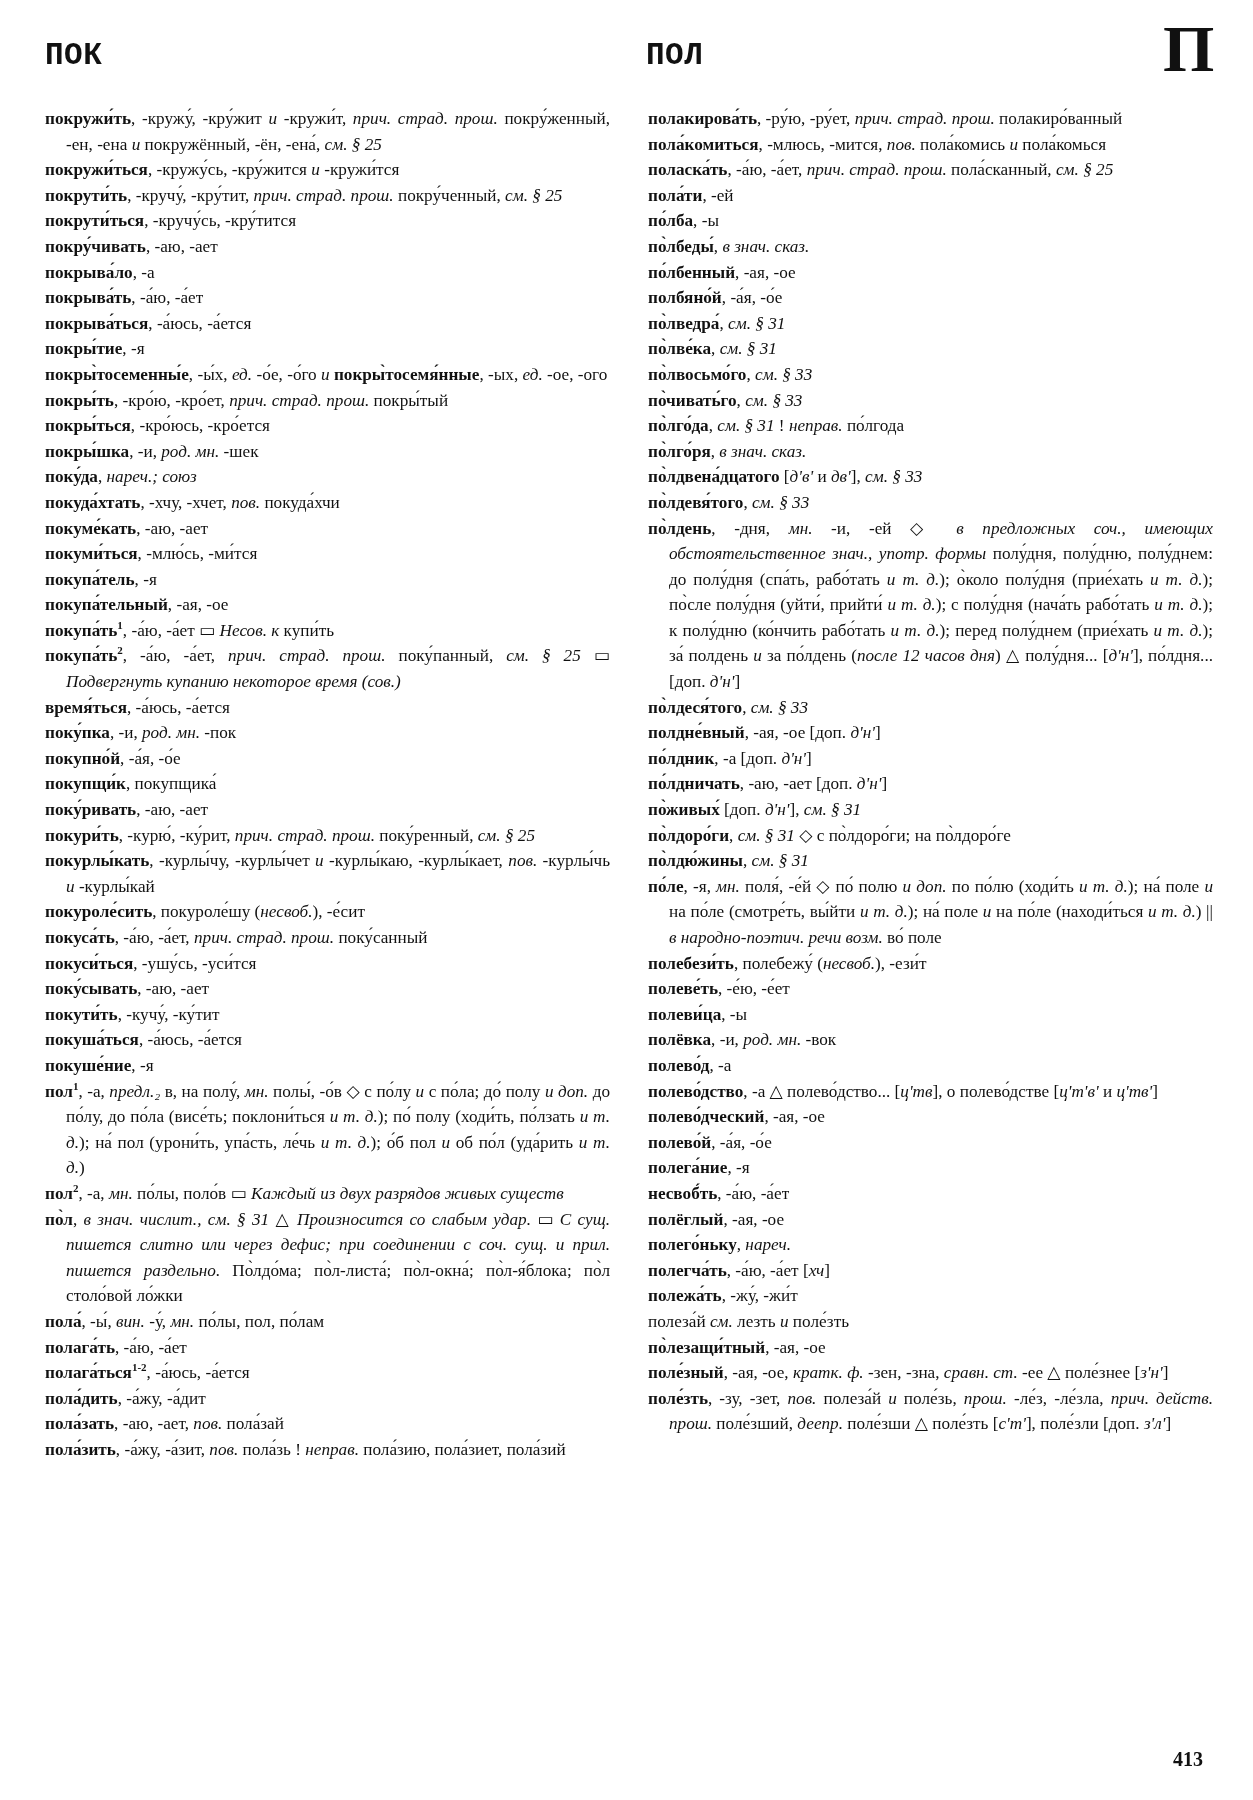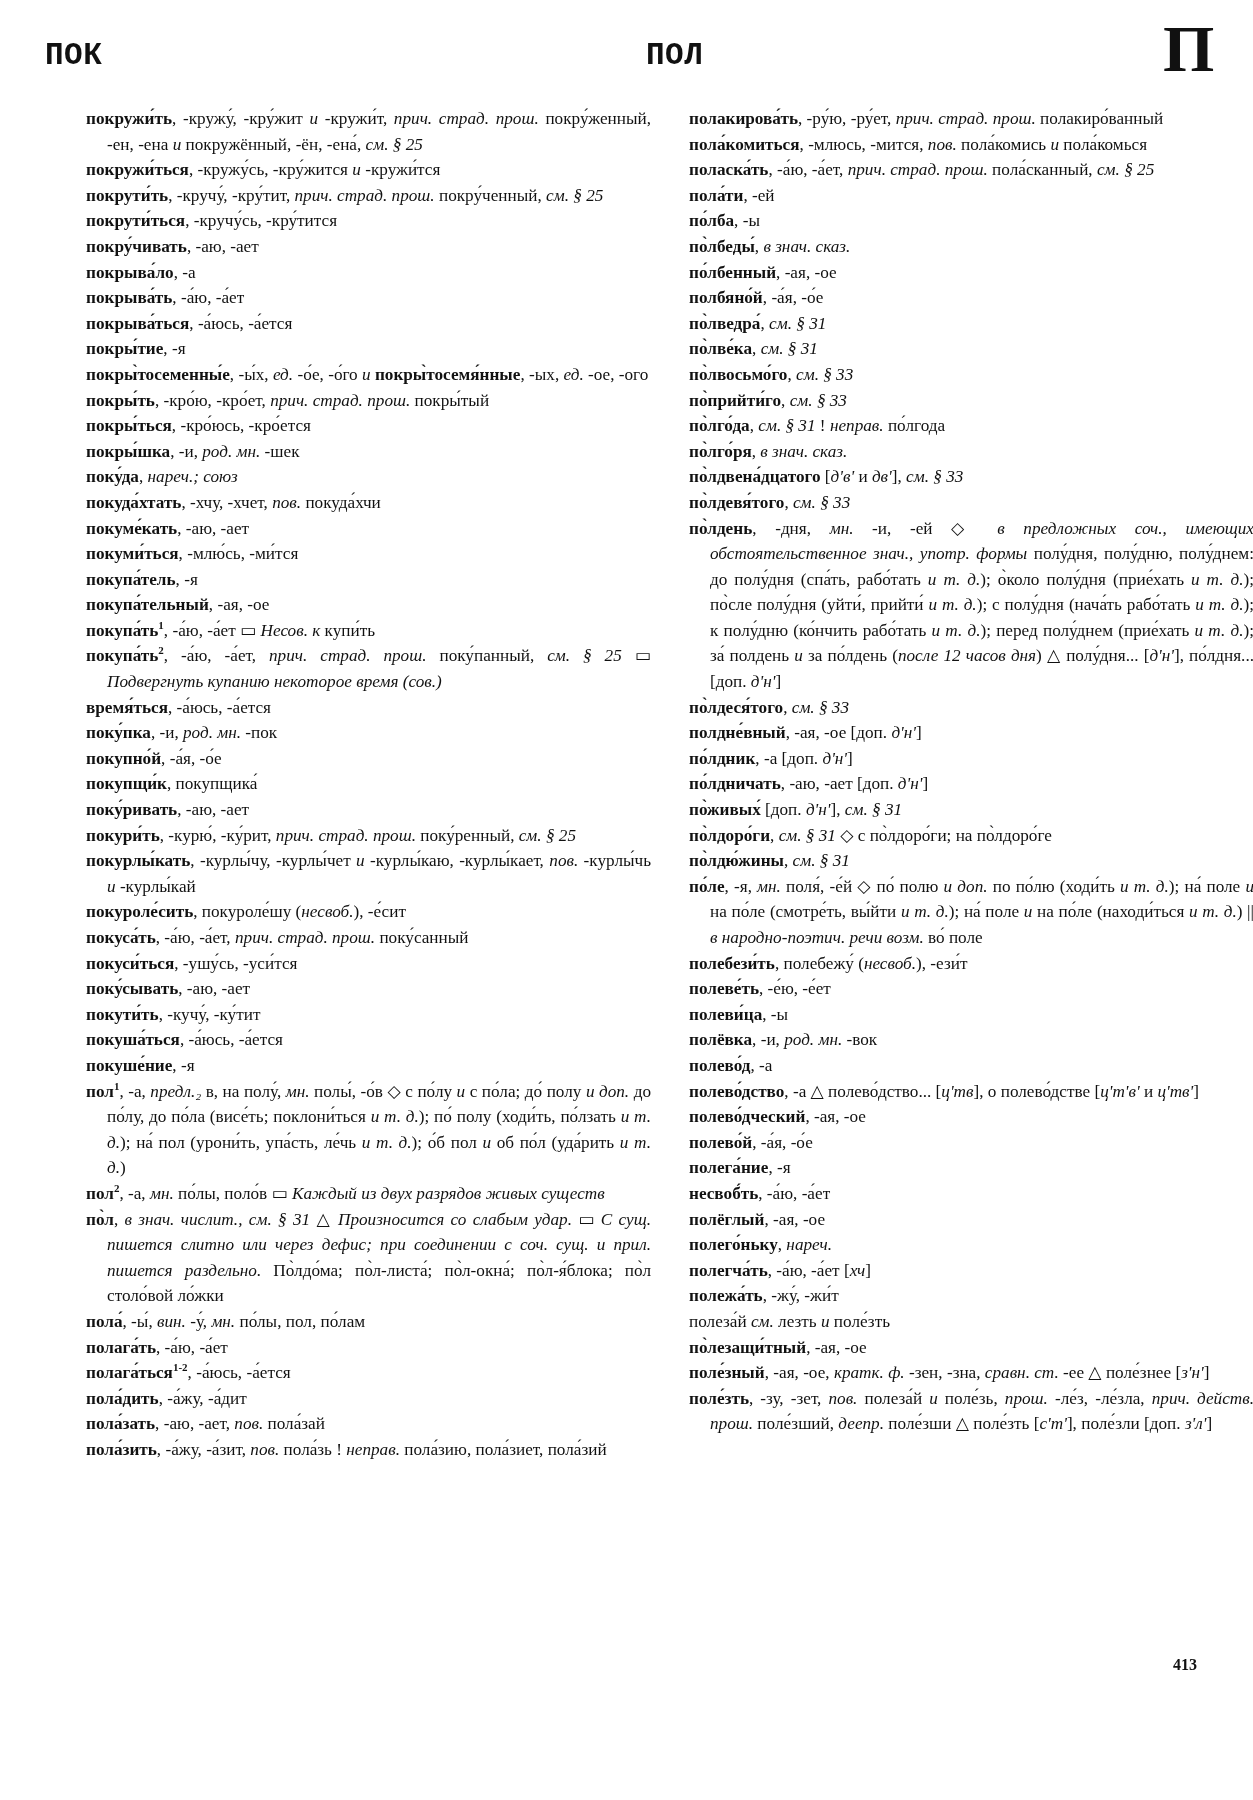--- a/index.html
+++ b/index.html
@@ -13,30 +13,30 @@
     font-family: Liberation Mono, monospace;
   }
   #head-left { left: 45px; }
   #head-right { left: 646px; }
   #letter-mark {
     position: absolute; top: 16px; left: 1163px; font-weight: bold;
     font-size: 66px; line-height: 1;
   }
   .column {
     position: absolute; top: 106px; width: 565px;
-    font-size: 17.2px; line-height: 25.6px; text-align: justify; margin-left: 41px;
+    font-size: 17.2px; line-height: 25.6px; text-align: justify;
   }
   #col-left { left: 45px; }
   #col-right { left: 648px; }
   .entry { padding-left: 21px; text-indent: -21px; margin: 0; }
   .entry .b { font-weight: bold; }
   .entry .i { font-style: italic; }
   .entry sup { font-size: 11px; line-height: 0; font-weight: bold; }
   #page-number {
-    position: absolute; top: 1656px; left: 1173px; font-size: 16px; font-weight: bold;
+    position: absolute; top: 1748px; left: 1173px; font-size: 20px; font-weight: bold;
   }
 </style>
 </head>
 <body>
 
 <div id="head-left" class="running-head">ПОК</div>
 <div id="head-right" class="running-head">ПОЛ</div>
 <div id="letter-mark">П</div>
 
 <div id="col-left" class="column">
@@ -90,21 +90,21 @@
     <p class="entry"><span class="b">пола́комиться</span><span class="n">, -млюсь, -мится, </span><span class="i">пов.</span><span class="n"> пола́комись </span><span class="i">и</span><span class="n"> пола́комься</span></p>
     <p class="entry"><span class="b">поласка́ть</span><span class="n">, -а́ю, -а́ет, </span><span class="i">прич. страд. прош.</span><span class="n"> пола́сканный, </span><span class="i">см. § 25</span></p>
     <p class="entry"><span class="b">пола́ти</span><span class="n">, -ей</span></p>
     <p class="entry"><span class="b">по́лба</span><span class="n">, -ы</span></p>
     <p class="entry"><span class="b">по̀лбеды́</span><span class="n">, </span><span class="i">в знач. сказ.</span></p>
     <p class="entry"><span class="b">по́лбенный</span><span class="n">, -ая, -ое</span></p>
     <p class="entry"><span class="b">полбяно́й</span><span class="n">, -а́я, -о́е</span></p>
     <p class="entry"><span class="b">по̀лведра́</span><span class="n">, </span><span class="i">см. § 31</span></p>
     <p class="entry"><span class="b">по̀лве́ка</span><span class="n">, </span><span class="i">см. § 31</span></p>
     <p class="entry"><span class="b">по̀лвосьмо́го</span><span class="n">, </span><span class="i">см. § 33</span></p>
-    <p class="entry"><span class="b">по̀прийти́го</span><span class="n">, </span><span class="i">см. § 33</span></p>
+    <p class="entry"><span class="b">по̀чивать́го</span><span class="n">, </span><span class="i">см. § 33</span></p>
     <p class="entry"><span class="b">по̀лго́да</span><span class="n">, </span><span class="i">см. § 31</span><span class="n"> ! </span><span class="i">неправ.</span><span class="n"> по́лгода</span></p>
     <p class="entry"><span class="b">по̀лго́ря</span><span class="n">, </span><span class="i">в знач. сказ.</span></p>
     <p class="entry"><span class="b">по̀лдвена́дцатого</span><span class="n"> [</span><span class="i">дʹвʹ</span><span class="n"> и </span><span class="i">двʹ</span><span class="n">], </span><span class="i">см. § 33</span></p>
     <p class="entry"><span class="b">по̀лдевя́того</span><span class="n">, </span><span class="i">см. § 33</span></p>
     <p class="entry"><span class="b">по̀лдень</span><span class="n">, -дня, </span><span class="i">мн.</span><span class="n"> -и, -ей ◇ </span><span class="i">в предложных соч., имеющих обстоятельственное знач., употр. формы</span><span class="n"> полу́дня, полу́дню, полу́днем: до полу́дня (спа́ть, рабо́тать </span><span class="i">и т. д.</span><span class="n">); о̀коло полу́дня (прие́хать </span><span class="i">и т. д.</span><span class="n">); по̀сле полу́дня (уйти́, прийти́ </span><span class="i">и т. д.</span><span class="n">); с полу́дня (нача́ть рабо́тать </span><span class="i">и т. д.</span><span class="n">); к полу́дню (ко́нчить рабо́тать </span><span class="i">и т. д.</span><span class="n">); перед полу́днем (прие́хать </span><span class="i">и т. д.</span><span class="n">); за́ полдень </span><span class="i">и</span><span class="n"> за по́лдень (</span><span class="i">после 12 часов дня</span><span class="n">) △ полу́дня... [</span><span class="i">дʹнʹ</span><span class="n">], по́лдня... [доп. </span><span class="i">дʹнʹ</span><span class="n">]</span></p>
     <p class="entry"><span class="b">по̀лдеся́того</span><span class="n">, </span><span class="i">см. § 33</span></p>
     <p class="entry"><span class="b">полдне́вный</span><span class="n">, -ая, -ое [доп. </span><span class="i">дʹнʹ</span><span class="n">]</span></p>
     <p class="entry"><span class="b">по́лдник</span><span class="n">, -а [доп. </span><span class="i">дʹнʹ</span><span class="n">]</span></p>
     <p class="entry"><span class="b">по́лдничать</span><span class="n">, -аю, -ает [доп. </span><span class="i">дʹнʹ</span><span class="n">]</span></p>
     <p class="entry"><span class="b">по̀живых́</span><span class="n"> [доп. </span><span class="i">дʹнʹ</span><span class="n">], </span><span class="i">см. § 31</span></p>

